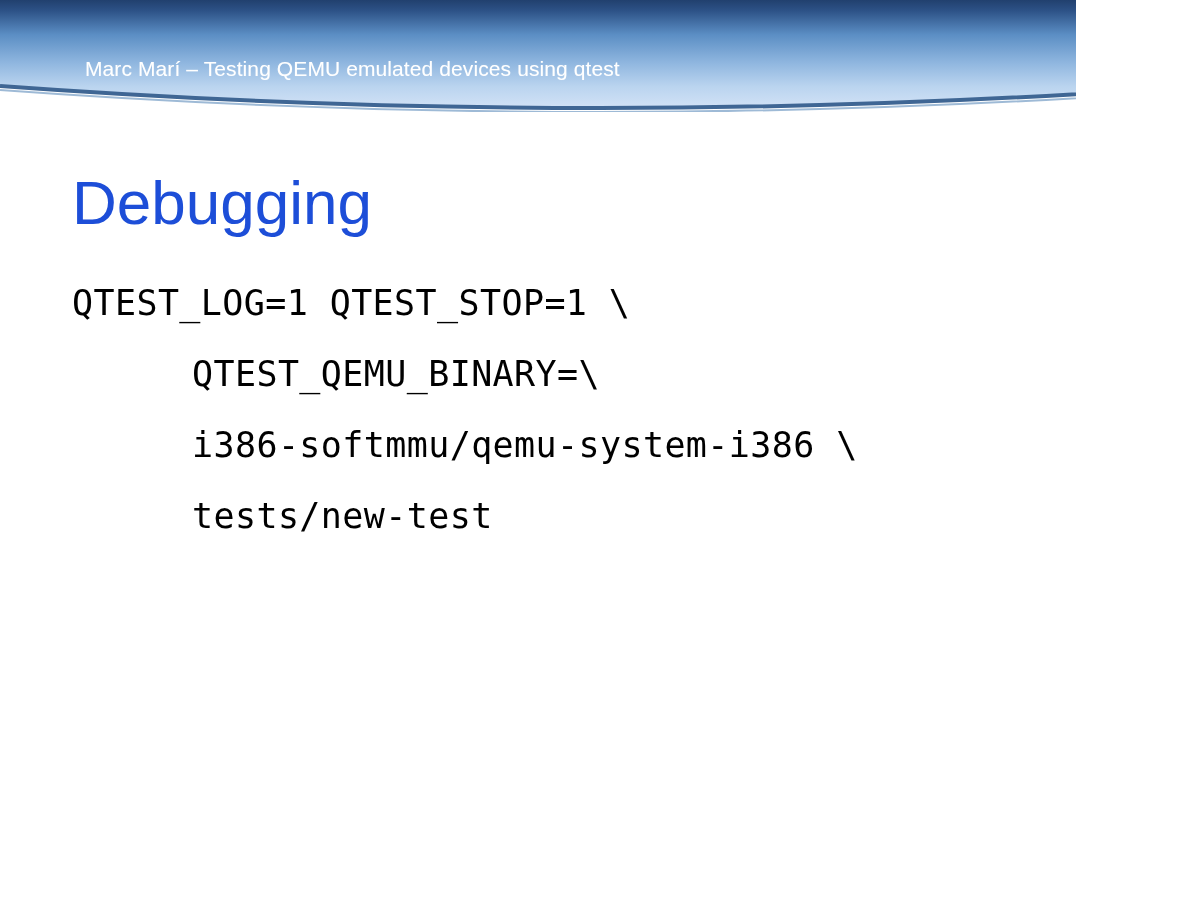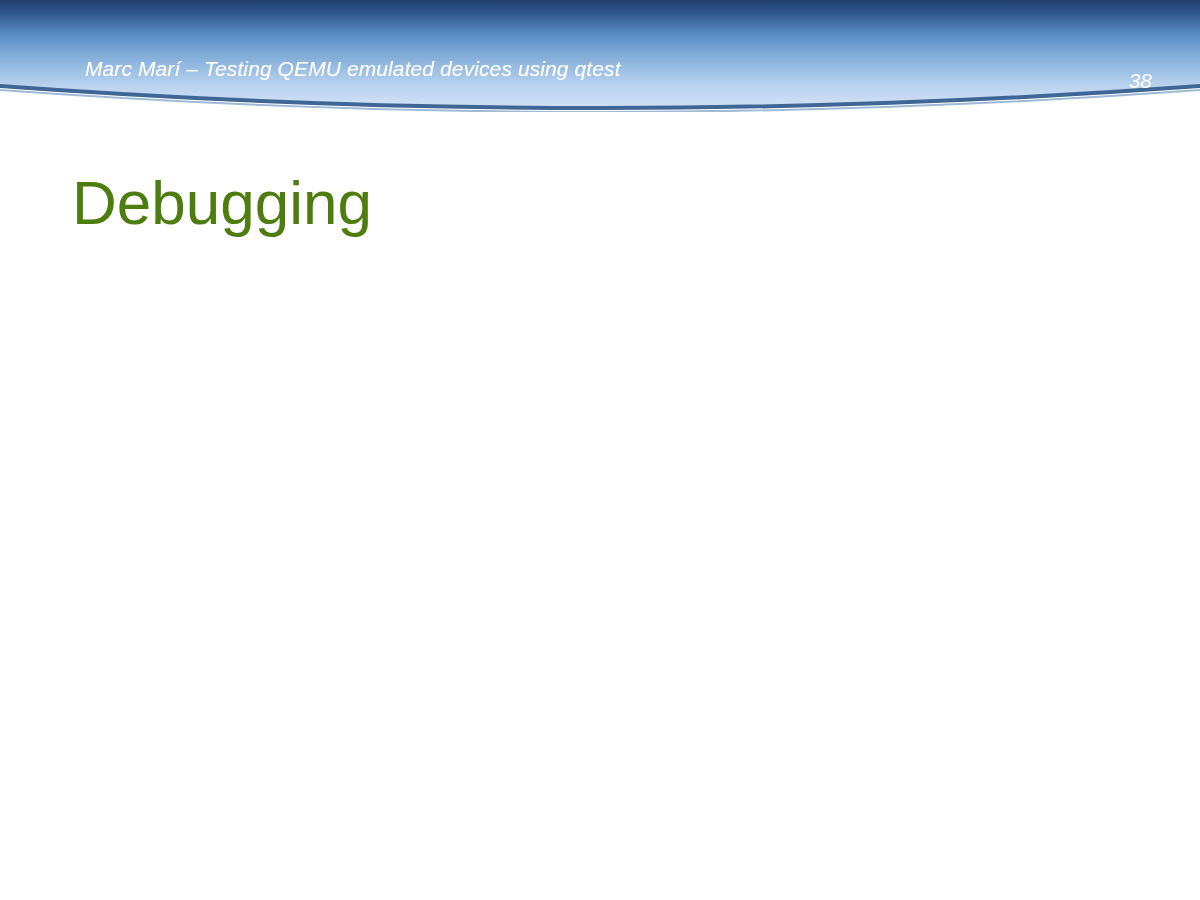--- a/index.html
+++ b/index.html
@@ -23,24 +23,23 @@
     height: 900px;
     background: #ffffff;
     overflow: hidden;
   }
 
   
   #header-band {
     position: absolute;
     left: 0;
     top: 0;
-    width: 1200px;
+    width: 1076px;
     height: 112px;
     overflow: hidden;
-    font-style: italic;
   }
   #header-band svg {
     position: absolute;
     left: 0;
     top: 0;
     display: block;
   }
 
   #header-text-layer {
     position: absolute;
@@ -78,21 +77,21 @@
 
   
   #slide-title {
     position: absolute;
     left: 72px;
     top: 166px;
     font-family: "Liberation Sans", sans-serif;
     font-size: 62px;
     line-height: 74px;
     font-weight: 400;
-    color: #4d7c0f;
+    color: #1d4ed8;
     white-space: nowrap;
   }
 
   
   #code-block {
     position: absolute;
     left: 72px;
     top: 268px;
     width: 1100px;
   }
@@ -131,14 +130,20 @@
     </svg>
 
     <div id="header-text-layer">
       <div id="header-title">Marc Marí – Testing QEMU emulated devices using qtest</div>
       <div id="header-page-number">38</div>
     </div>
   </div>
 
   <div id="slide-title">Debugging</div>
 
+  <div id="code-block">
+    <div class="code-line">QTEST_LOG=1 QTEST_STOP=1 \</div>
+    <div class="code-line indent">QTEST_QEMU_BINARY=\</div>
+    <div class="code-line indent">i386-softmmu/qemu-system-i386 \</div>
+    <div class="code-line indent">tests/new-test</div>
+  </div>
 
 </div>
 
 </body></html>

